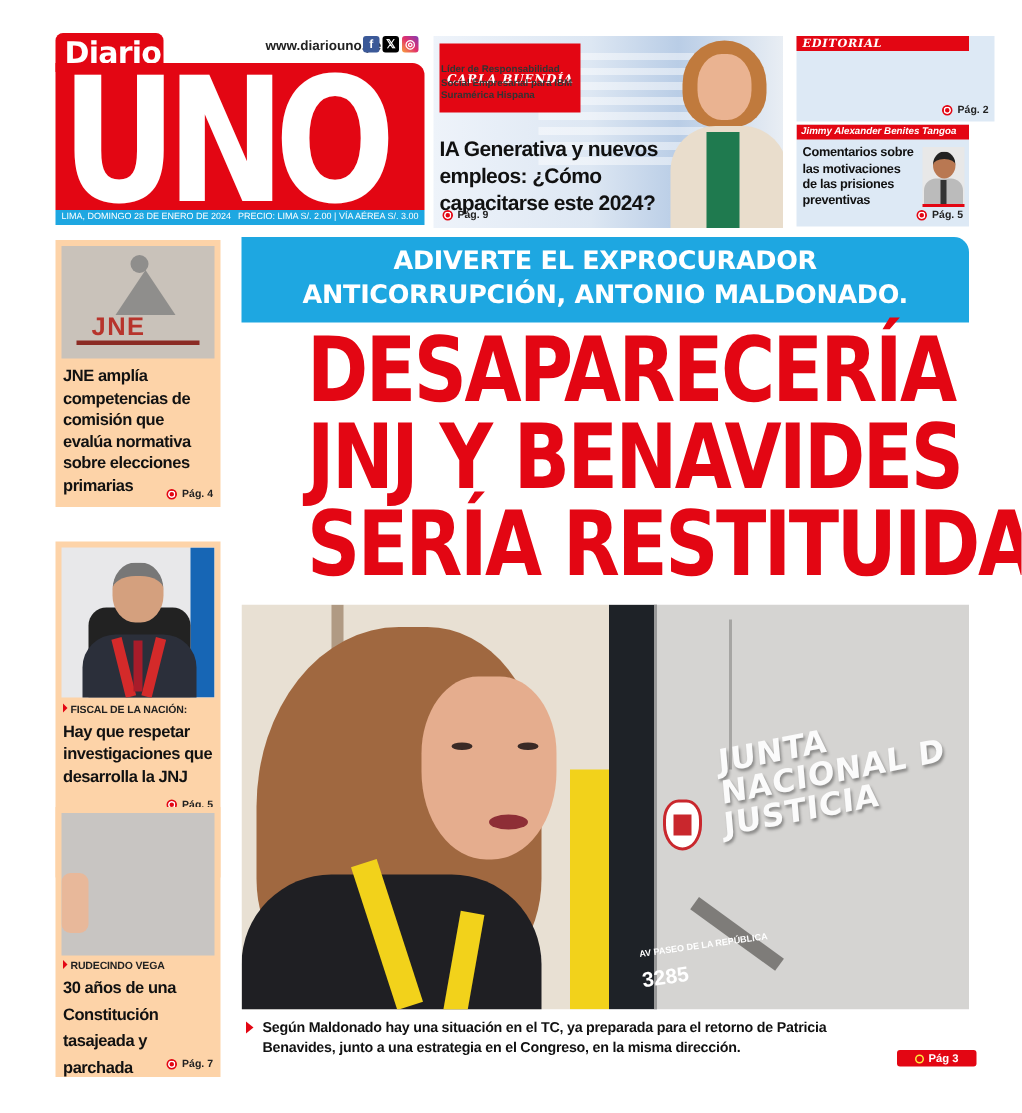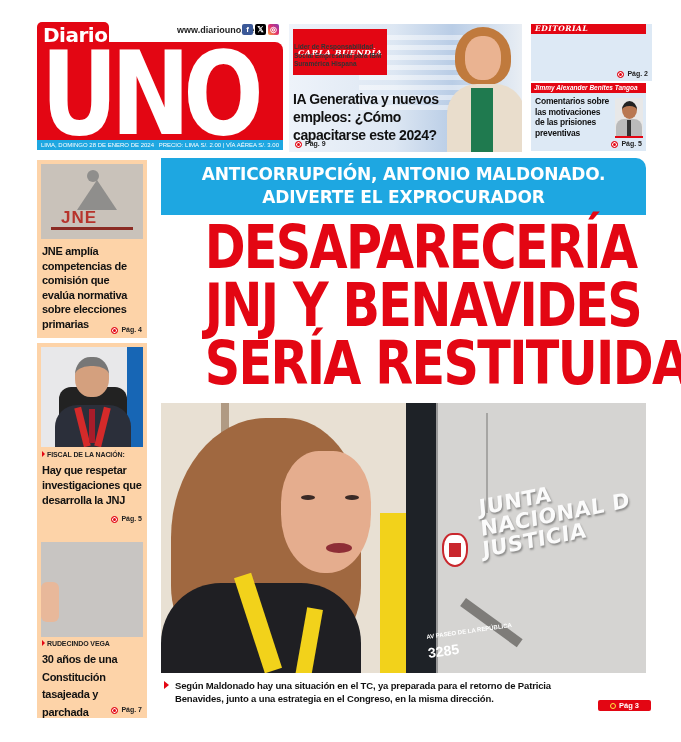--- a/index.html
+++ b/index.html
@@ -31,21 +31,21 @@
     .col-hair { position: absolute; left: 18px; top: 3px; width: 56px; height: 58px; border-radius: 50% 50% 40% 40%; background: #c07a3d; }
     .col-face { position: absolute; left: 28px; top: 12px; width: 36px; height: 44px; border-radius: 45%; background: #eab391; }
     .col-body { position: absolute; left: 10px; top: 60px; width: 78px; height: 70px; border-radius: 30px 30px 0 0; background: #e9ddcc; }
     .col-shirt { position: absolute; left: 34px; top: 64px; width: 22px; height: 64px; background: #1f7a4f; }
 
     .pag { font-size: 7px; font-weight: bold; color: #222; white-space: nowrap; }
     .pag::before { content: ""; display: inline-block; width: 5px; height: 5px; border-radius: 50%; background: #e30613; border: 1px solid #e30613; margin-right: 3px; vertical-align: middle; box-shadow: inset 0 0 0 1px #fff; }
     .col-pag { position: absolute; left: 6px; top: 116px; }
 
     
-    .editorial { position: absolute; left: 531px; top: 24px; width: 121px; height: 57px; background: #dde9f5; }
+    .editorial { position: absolute; left: 531px; top: 24px; width: 132px; height: 57px; background: #dde9f5; }
     .ed-tag { position: absolute; left: 0; top: 0; width: 115px; height: 10px; background: #e30613; color: #fff; font-family: "DejaVu Serif", serif; font-style: italic; font-weight: bold; font-size: 7.5px; line-height: 10px; padding-left: 4px; letter-spacing: .5px; }
     .ed-title { position: absolute; left: 4px; top: 13px; font-size: 12px; line-height: 14px; font-weight: bold; color: #111; letter-spacing: -0.3px; }
     .ed-pag { position: absolute; right: 4px; top: 46px; }
 
     .opinion { position: absolute; left: 531px; top: 83px; width: 115px; height: 68px; background: #dde9f5; overflow: hidden; }
     .op-tag { position: absolute; left: 0; top: 0; width: 115px; height: 10px; background: #e30613; color: #fff; font-style: italic; font-weight: bold; font-size: 6.5px; line-height: 10px; padding-left: 3px; white-space: nowrap; }
     .op-title { position: absolute; left: 4px; top: 13px; font-size: 8.5px; line-height: 10.5px; font-weight: bold; color: #111; width: 76px; letter-spacing: -0.2px; }
     .op-photo { position: absolute; left: 84px; top: 15px; width: 28px; height: 40px; background: #e8e8e8; border-bottom: 2px solid #e30613; overflow: hidden; }
     .op-head { position: absolute; left: 7px; top: 3px; width: 15px; height: 18px; border-radius: 50%; background: #b97852; border-top: 5px solid #222; }
     .op-suit { position: absolute; left: 1px; top: 21px; width: 26px; height: 20px; background: #bbb; border-radius: 8px 8px 0 0; }
@@ -59,21 +59,21 @@
     .side1 .side-img { height: 75px; background: #c9c2ba; }
     .jne-logo { position: absolute; left: 30px; top: 6px; width: 42px; height: 42px; }
     .jne-tri { position: absolute; left: 6px; top: 10px; width: 0; height: 0; border-left: 20px solid transparent; border-right: 20px solid transparent; border-bottom: 30px solid #8f8e8c; }
     .jne-circle { position: absolute; left: 16px; top: 0; width: 12px; height: 12px; border-radius: 50%; background: #8f8e8c; }
     .jne-text { position: absolute; left: 20px; top: 44px; color: #b7342c; font-size: 17px; font-weight: 900; letter-spacing: 1px; }
     .jne-sub { position: absolute; left: 10px; top: 63px; width: 82px; height: 3px; background: #8b2b24; }
     .side-title { position: absolute; left: 5px; font-size: 11px; line-height: 14.5px; font-weight: bold; color: #111; letter-spacing: -0.3px; width: 102px; }
     .side1 .side-title { top: 84px; }
     .side1 .pag { position: absolute; right: 5px; top: 166px; }
 
-    .side2 { top: 343px; height: 224px; }
+    .side2 { top: 361px; height: 224px; }
     .side2 .side-img { height: 100px; background: #e8e8ea; }
     .s2-wall { position: absolute; right: 0; top: 0; width: 16px; height: 100px; background: #1766b5; }
     .s2-chair { position: absolute; left: 18px; top: 40px; width: 68px; height: 60px; background: #222; border-radius: 12px 12px 0 0; }
     .s2-head { position: absolute; left: 34px; top: 10px; width: 34px; height: 40px; border-radius: 45%; background: #d4a07e; border-top: 9px solid #777; }
     .s2-suit { position: absolute; left: 14px; top: 58px; width: 76px; height: 44px; background: #2b2f3a; border-radius: 22px 22px 0 0; }
     .s2-sash-l { position: absolute; left: 38px; top: 60px; width: 7px; height: 40px; background: #d42a2a; transform: rotate(-14deg); }
     .s2-sash-r { position: absolute; left: 58px; top: 60px; width: 7px; height: 40px; background: #d42a2a; transform: rotate(14deg); }
     .s2-tie { position: absolute; left: 48px; top: 62px; width: 6px; height: 34px; background: #a81c2a; }
     .kicker { position: absolute; left: 5px; font-size: 7px; font-weight: bold; color: #222; letter-spacing: -0.1px; }
     .kicker::before { content: ""; display: inline-block; width: 0; height: 0; border-top: 3px solid transparent; border-bottom: 3px solid transparent; border-left: 3px solid #e30613; margin-right: 2px; }
@@ -205,22 +205,22 @@
 <div class="side side3">
   <div class="side-img">
     <div class="thumb"></div>
   </div>
   <span class="kicker">RUDECINDO VEGA</span>
   <div class="side-title">30 años de una Constitución tasajeada y parchada</div>
   <span class="pag">Pág. 7</span>
 </div>
 
 <div class="kicker-banner">
+  <div>ADIVERTE EL EXPROCURADOR</div>
   <div>ANTICORRUPCIÓN, ANTONIO MALDONADO.</div>
-  <div>ADIVERTE EL EXPROCURADOR</div>
 </div>
 
 <div class="headline">
   <div>DESAPARECERÍA</div>
   <div>JNJ Y BENAVIDES</div>
   <div>SERÍA RESTITUIDA</div>
 </div>
 
 <div class="main-photo">
   <div class="photo-left">

